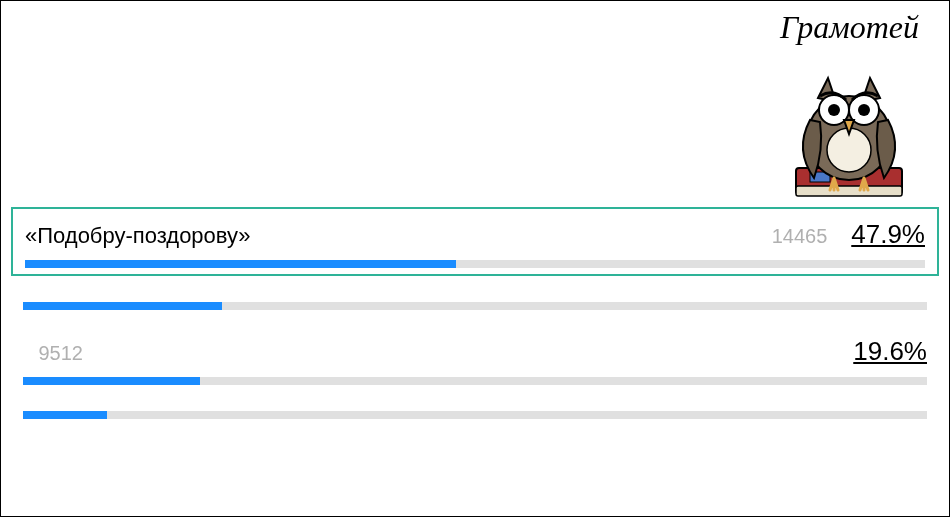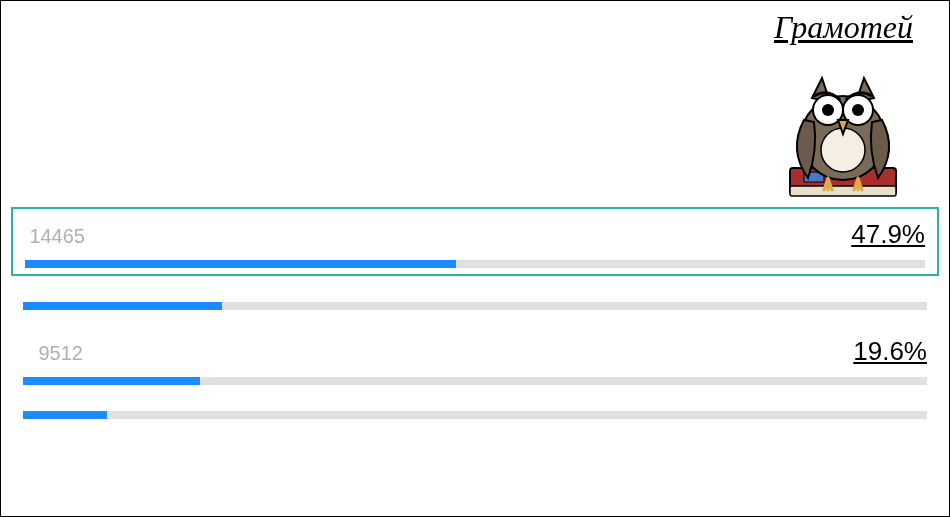--- a/index.html
+++ b/index.html
@@ -7,23 +7,22 @@
       width: 950px;
       height: 517px;
       background: #ffffff;
       font-family: Arial, Helvetica, sans-serif;
       position: relative;
       border: 1px solid #000;
     }
     .brand {
       position: absolute;
       top: 8px;
-      right: 36px;
+      right: 30px;
       text-align: left;
-      text-decoration: underline;
     }
     .brand-title {
       font-family: "Lucida Handwriting", "Brush Script MT", cursive;
       font-size: 32px;
       font-style: italic;
       color: #000;
       margin-bottom: 4px;
     }
     .owl-svg { display: block; margin: 0 auto; }
     .poll {
@@ -113,20 +112,21 @@
 
     <path d="M50 128 L46 140 M50 128 L50 140 M50 128 L54 140" stroke="#e0a84a" stroke-width="3" stroke-linecap="round"></path>
     <path d="M80 128 L76 140 M80 128 L80 140 M80 128 L84 140" stroke="#e0a84a" stroke-width="3" stroke-linecap="round"></path>
   </svg>
 </div>
 
 <div class="poll">
 
   <div class="poll-row highlighted">
     <div class="row-top">
+      <span class="option-label">«Подобру-поздорову»</span>
       <span class="count">14465</span>
       <span class="percent">47.9%</span>
     </div>
     <div class="bar-track">
       <div class="bar-fill" style="width:47.9%"></div>
     </div>
   </div>
 
   <div class="poll-row">
     <div class="bar-track">

